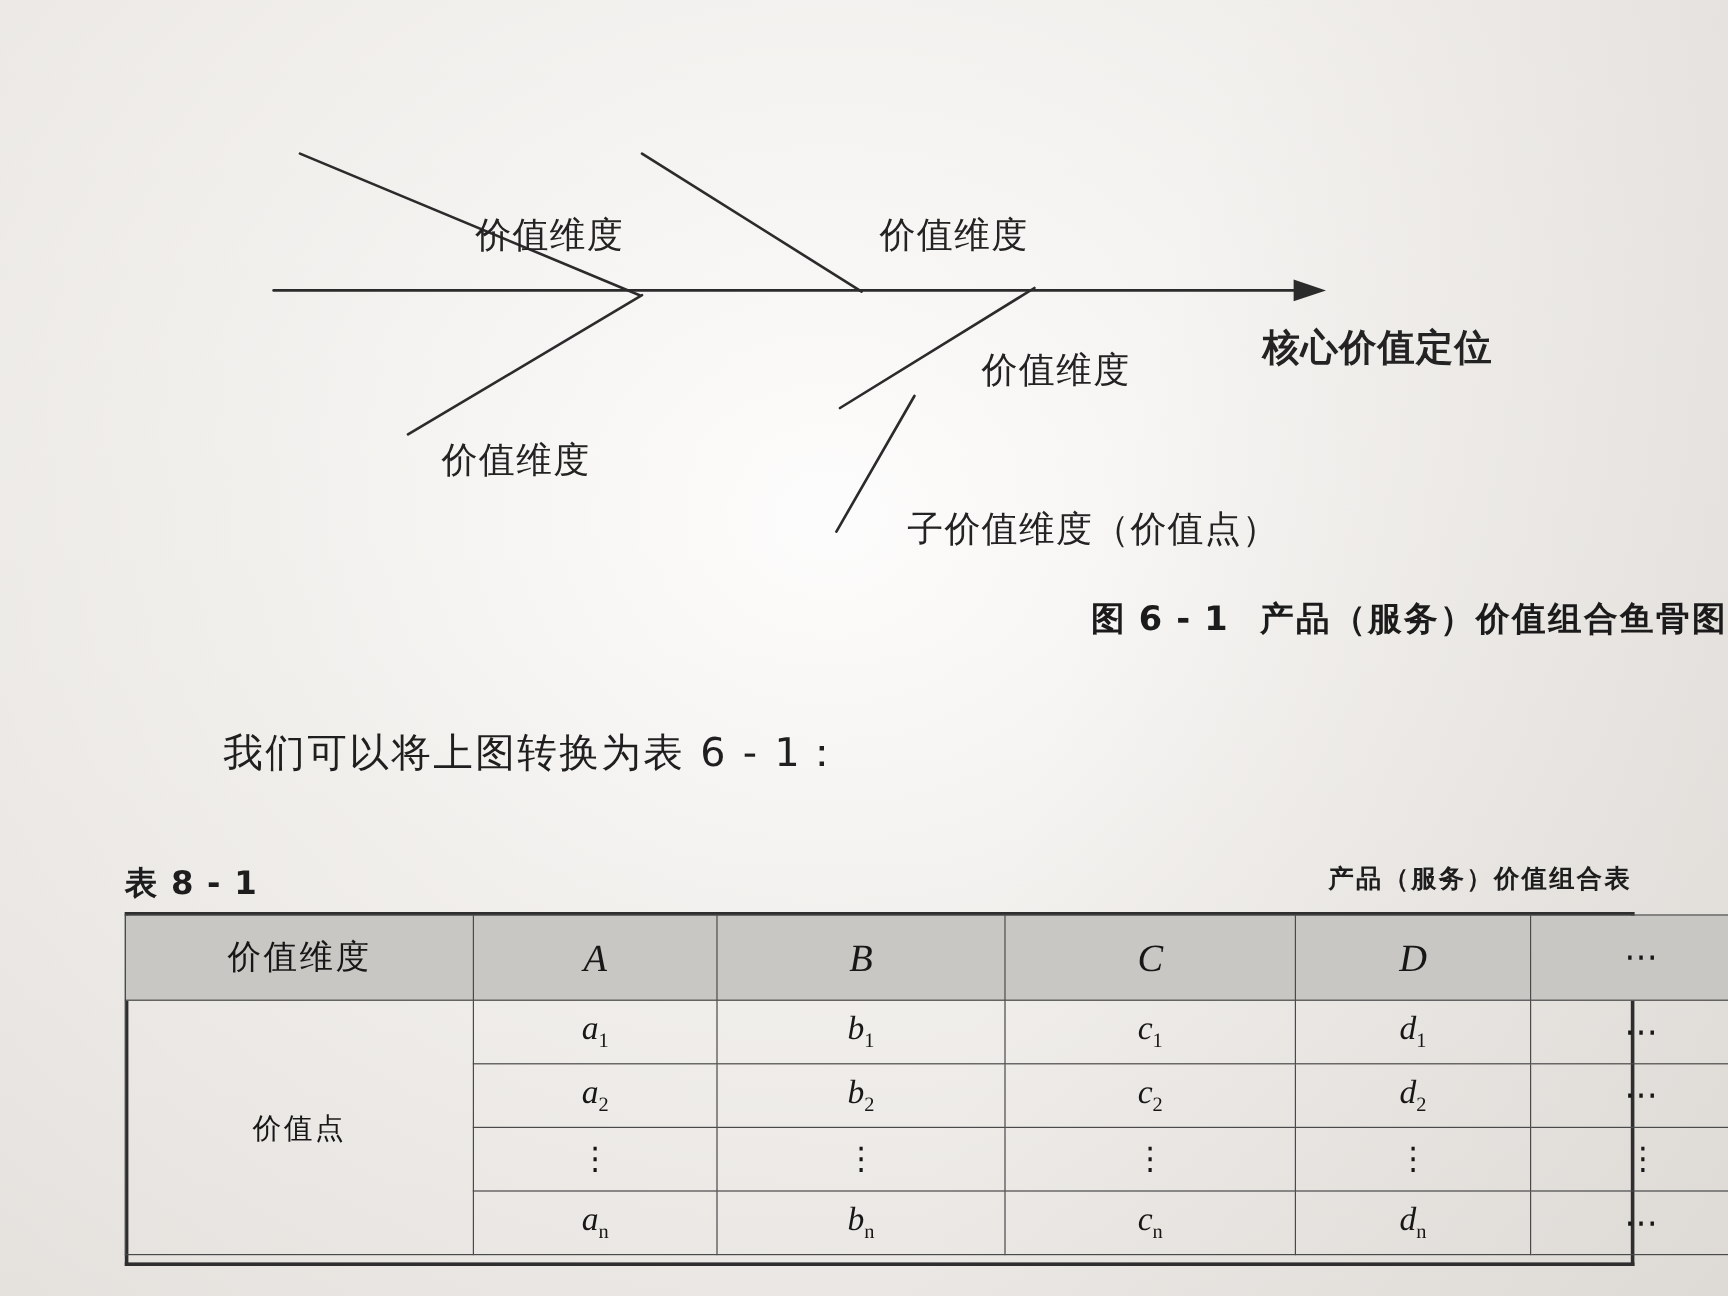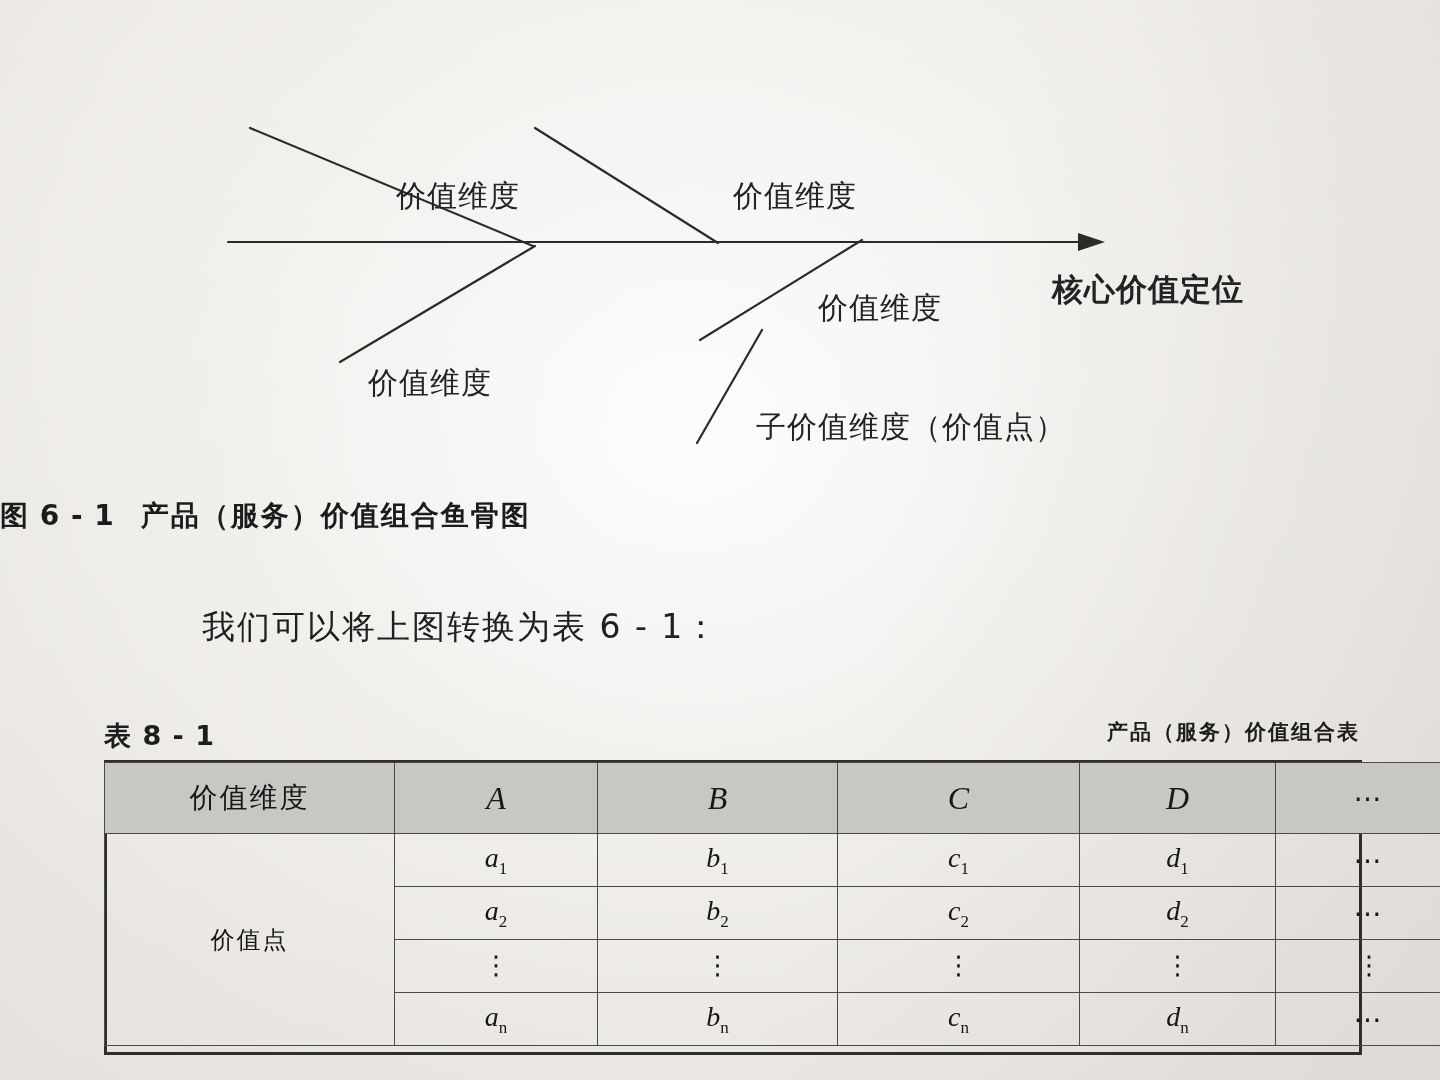--- a/index.html
+++ b/index.html
@@ -57,42 +57,42 @@
   }
   .dlabel.big {
     font-size: 31px;
     font-weight: 600;
   }
   #lbl-dim1 { left: 396px; top: 176px; }
   #lbl-dim2 { left: 733px; top: 176px; }
   #lbl-dim3 { left: 818px; top: 288px; }
   #lbl-dim4 { left: 368px; top: 363px; }
   #lbl-core { left: 1028px; top: 269px; font-weight: 600; margin-left: 24px; }
-  #lbl-sub  { left: 756px; top: 407px; text-align: right; }
+  #lbl-sub  { left: 756px; top: 421px; text-align: right; }
 
   
   .fig-caption {
     position: absolute;
     left: 0;
     top: 497px;
     width: 1440px;
-    text-align: left;
+    text-align: right;
     font-family: "DejaVu Sans", sans-serif;
     font-size: 28px;
     font-weight: 700;
     letter-spacing: 2px;
     color: #1b1b1b;
   }
   .fig-caption .num { letter-spacing: 1px; }
   .fig-caption .gap { display: inline-block; width: 26px; }
 
   
   .para {
     position: absolute;
-    left: 202px;
+    left: 186px;
     top: 605px;
     font-family: "DejaVu Sans", sans-serif;
     font-size: 33px;
     letter-spacing: 2px;
     color: #1f1f1f;
   }
 
   
   .table-head-line {
     position: absolute;

